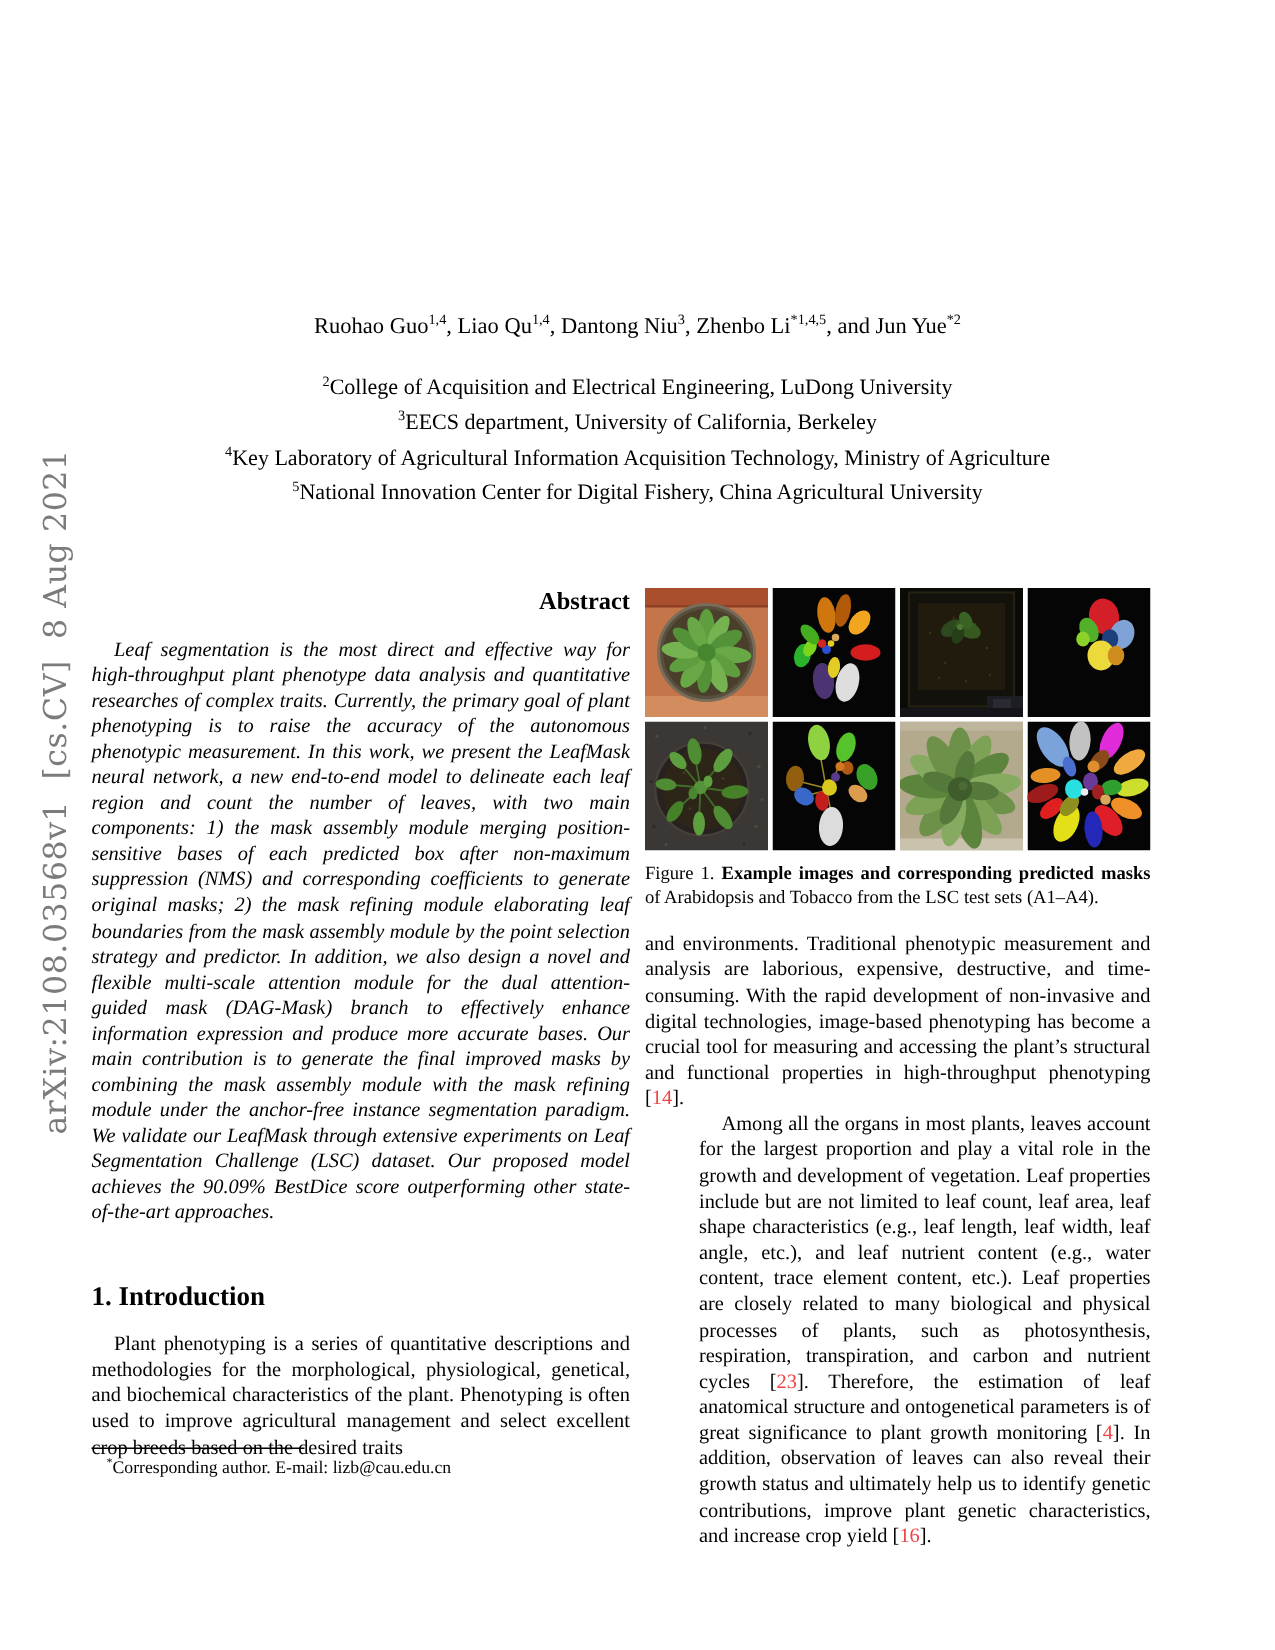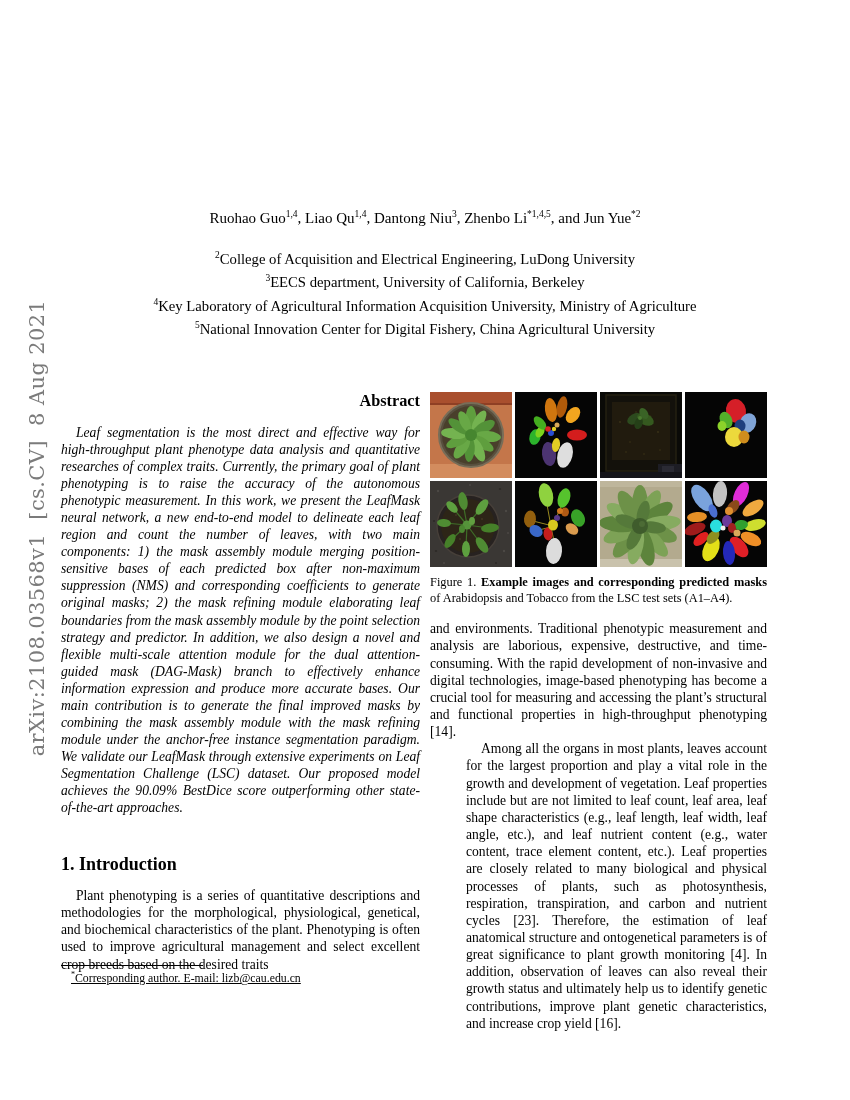--- a/index.html
+++ b/index.html
@@ -29,25 +29,25 @@
   .abstract-text{
     margin:0;font-style:italic;font-size:13.6px;line-height:17.05px;
     text-align:justify;text-indent:15px;
   }
   .intro-block{position:absolute;left:0;top:463px;width:359px;}
   .sec-heading{margin:0 0 12px 0;font-size:18px;font-weight:bold;}
   .body-text{
     margin:0;font-size:13.6px;line-height:17.15px;text-align:justify;
   }
   .indent{text-indent:15px;}
-  .cite{color:#000000;}
+  .cite{color:#ef4444;}
   
   .footnote{position:absolute;left:61px;top:965px;width:359px;font-size:11.8px;}
   .footnote-rule{width:142px;border-top:1px solid #000;margin-bottom:4px;}
-  .footnote p{margin:0;padding-left:10px;text-decoration:underline;}
+  .footnote p{margin:0;padding-left:10px;}
   .footnote sup{font-size:8px;}
   
   .fig-grid{
     display:grid;grid-template-columns:repeat(4,82px);grid-template-rows:86px 86px;
     column-gap:3px;row-gap:3px;width:337px;
   }
   .fig-grid svg{display:block;width:82px;height:86px;}
   .fig-caption{margin-top:8px;font-size:12.4px;line-height:15.6px;text-align:justify;}
   .fig-caption b{font-weight:bold;}
   .rc-para1{margin-top:14px;}
@@ -59,21 +59,21 @@
 <div class="page">
 
   <div class="watermark">arXiv:2108.03568v1  [cs.CV]  8 Aug 2021</div>
 
 
   <div class="authors"><span>Ruohao Guo</span><sup>1,4</sup><span>, </span><span>Liao Qu</span><sup>1,4</sup><span>, </span><span>Dantong Niu</span><sup>3</sup><span>, </span><span>Zhenbo Li</span><sup>*1,4,5</sup><span>, and </span><span>Jun Yue</span><sup>*2</sup></div>
 
   <div class="affils">
     <div><sup>2</sup><span>College of Acquisition and Electrical Engineering, LuDong University</span></div>
     <div><sup>3</sup><span>EECS department, University of California, Berkeley</span></div>
-    <div><sup>4</sup><span>Key Laboratory of Agricultural Information Acquisition University, Ministry of Agriculture</span></div>
+    <div><sup>4</sup><span>Key Laboratory of Agricultural Information Acquisition Technology, Ministry of Agriculture</span></div>
     <div><sup>5</sup><span>National Innovation Center for Digital Fishery, China Agricultural University</span></div>
   </div>
 
   <div class="leftcol">
     <h2 class="abs-heading">Abstract</h2>
     <p class="abstract-text">Leaf segmentation is the most direct and effective way for high-throughput plant phenotype data analysis and quantitative researches of complex traits. Currently, the primary goal of plant phenotyping is to raise the accuracy of the autonomous phenotypic measurement. In this work, we present the LeafMask neural network, a new end-to-end model to delineate each leaf region and count the number of leaves, with two main components: 1) the mask assembly module merging position-sensitive bases of each predicted box after non-maximum suppression (NMS) and corresponding coefficients to generate original masks; 2) the mask refining module elaborating leaf boundaries from the mask assembly module by the point selection strategy and predictor. In addition, we also design a novel and flexible multi-scale attention module for the dual attention-guided mask (DAG-Mask) branch to effectively enhance information expression and produce more accurate bases. Our main contribution is to generate the final improved masks by combining the mask assembly module with the mask refining module under the anchor-free instance segmentation paradigm. We validate our LeafMask through extensive experiments on Leaf Segmentation Challenge (LSC) dataset. Our proposed model achieves the 90.09% BestDice score outperforming other state-of-the-art approaches.</p>
     <div class="intro-block">
       <h2 class="sec-heading">1. Introduction</h2>
       <p class="body-text indent">Plant phenotyping is a series of quantitative descriptions and methodologies for the morphological, physiological, genetical, and biochemical characteristics of the plant. Phenotyping is often used to improve agricultural management and select excellent crop breeds based on the desired traits</p>
     </div>

